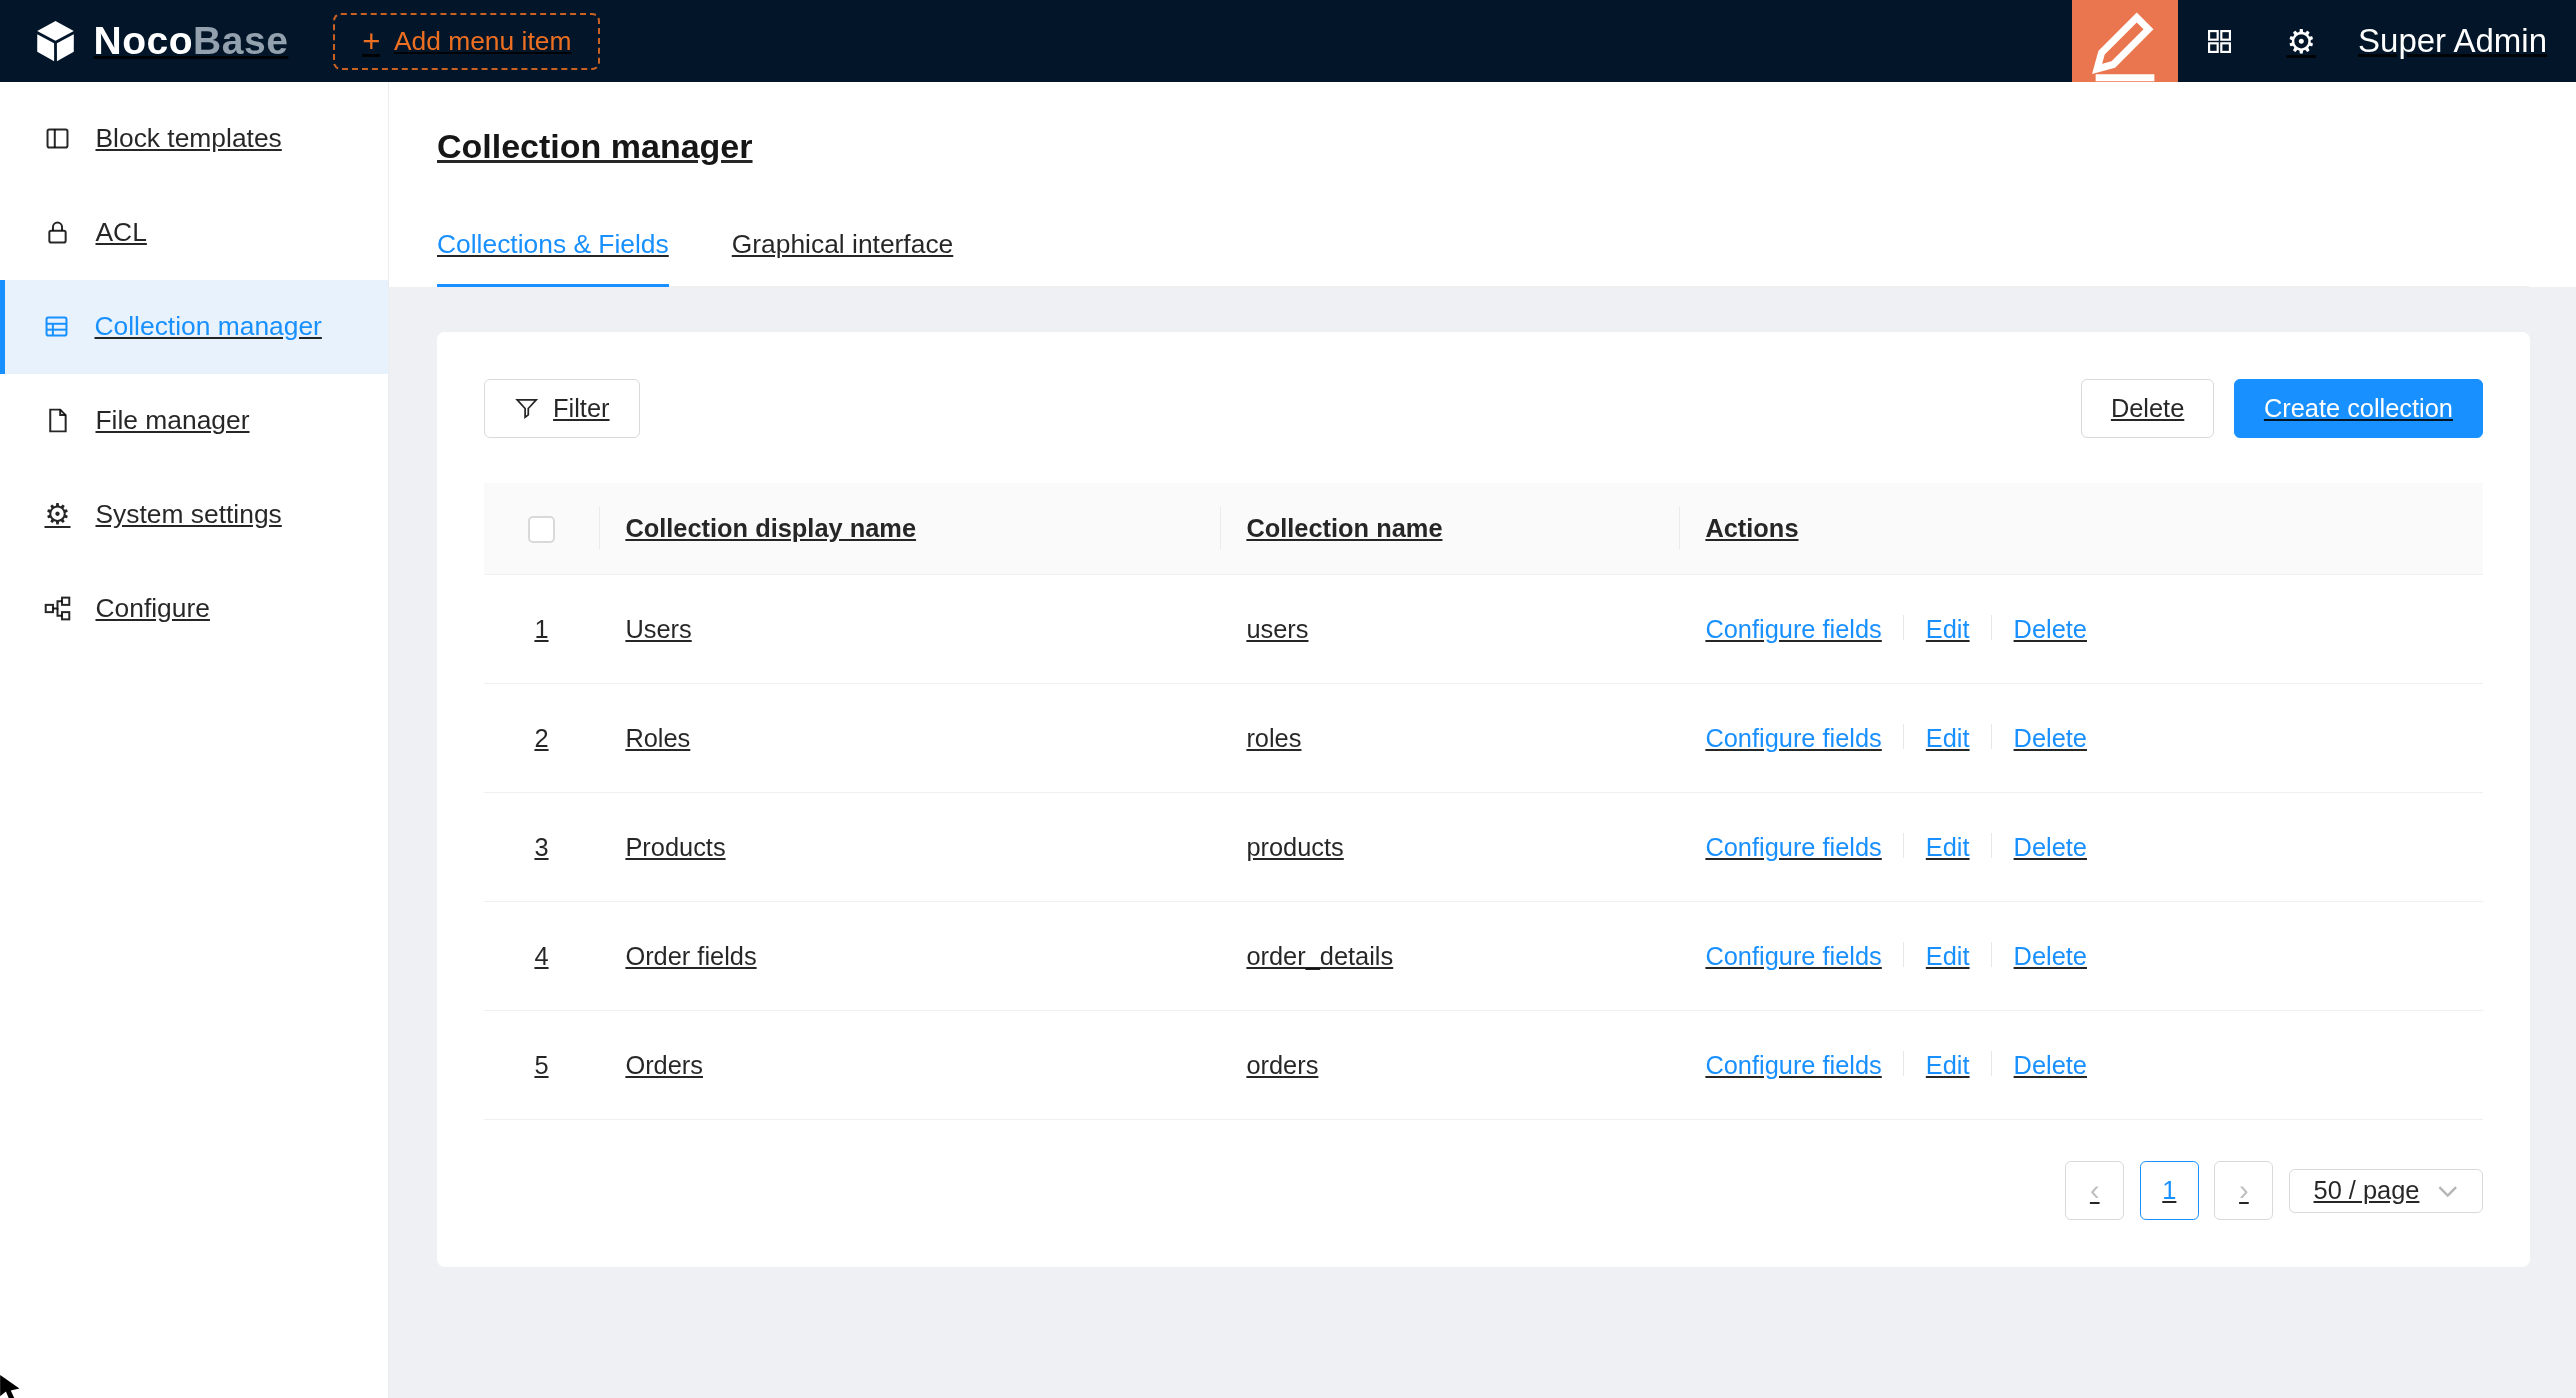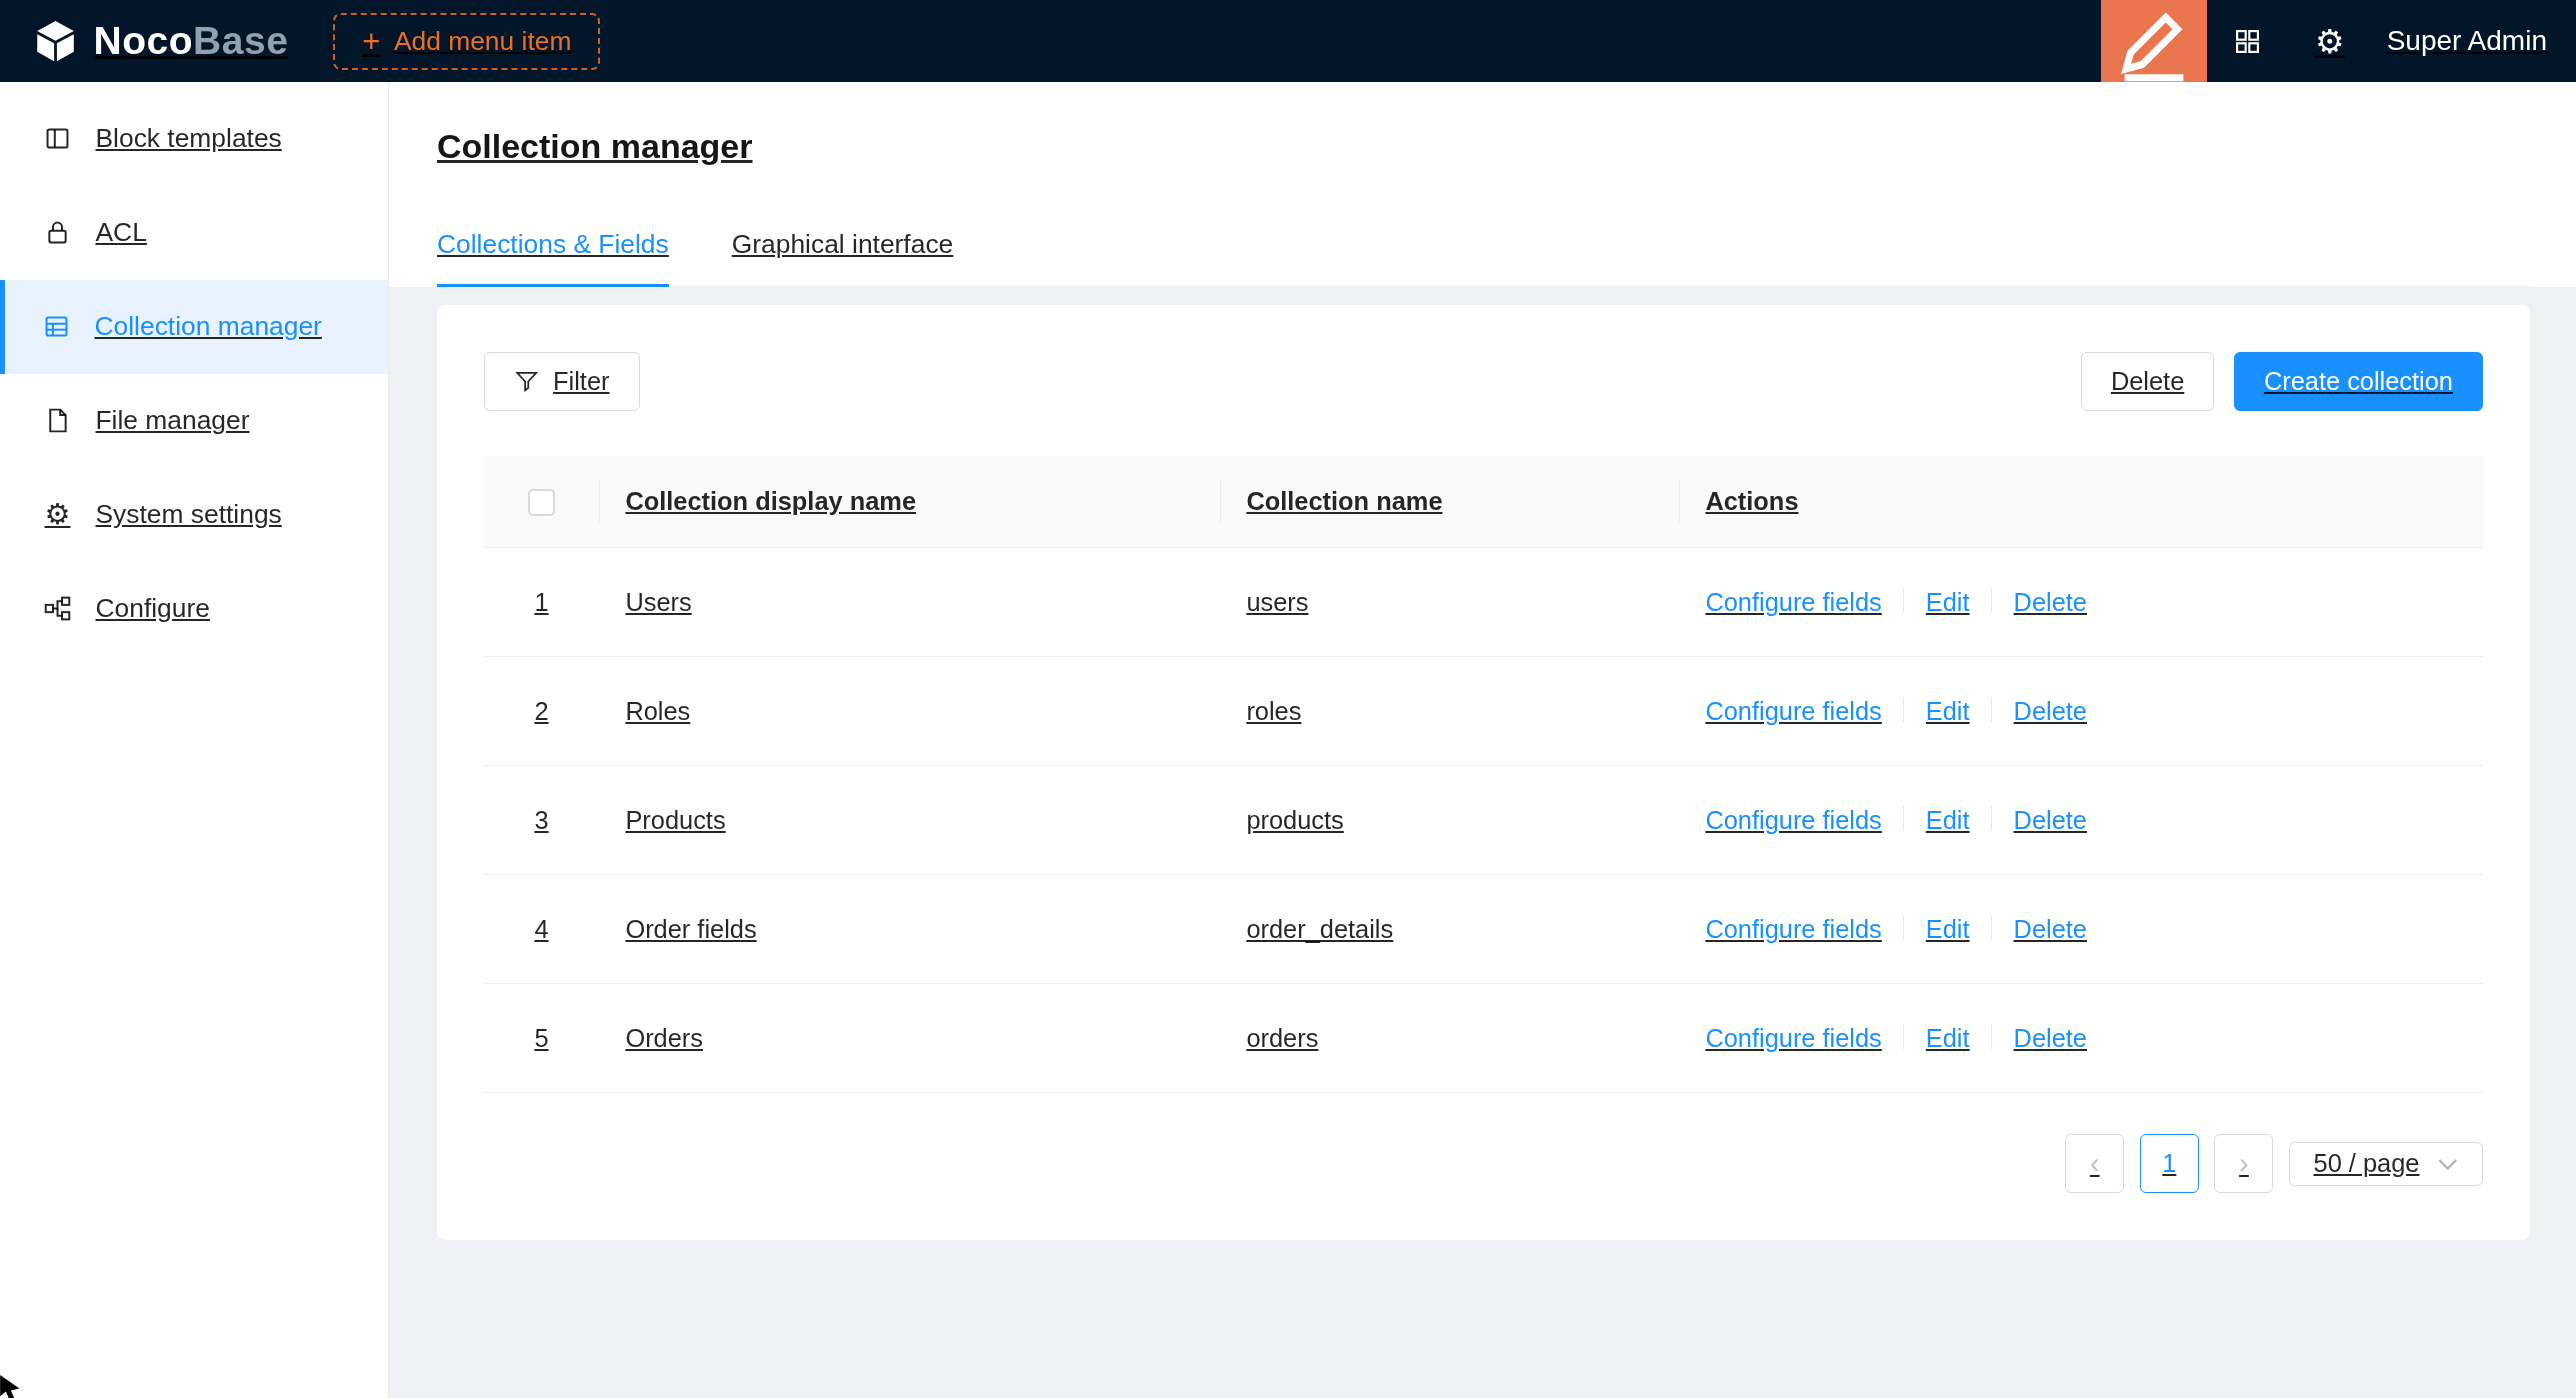--- a/index.html
+++ b/index.html
@@ -36,21 +36,21 @@
   .topbar-right{margin-left:auto;display:flex;align-items:center;height:100%;}
   .designer-btn{
     width:106px;height:82px;background:var(--designer_bg,#e9764f);
     display:flex;align-items:center;justify-content:center;border:none;cursor:pointer;
   }
   .icon-btn{
     background:transparent;border:none;color:#fff;cursor:pointer;
     height:82px;padding:0 26.4px;display:flex;align-items:center;justify-content:center;
   }
   .glyph-gear{font-size:33px;line-height:1;color:#fff;}
-  .user{font-size:28px;color:#fff;padding:0 29px 0 15.6px;cursor:pointer;}
+  .user{font-size:33px;color:#fff;padding:0 29px 0 15.6px;cursor:pointer;}
 
   
   .main{display:flex;flex:1;min-height:0;}
   .sidebar{
     width:389px;flex:0 0 389px;background:#fff;border-right:1px solid #ececec;
     padding-top:9.8px;
   }
   .menu-item{
     height:94px;display:flex;align-items:center;gap:23.5px;
     padding-left:43px;font-size:26.4px;color:rgba(0,0,0,.85);cursor:pointer;
@@ -65,21 +65,21 @@
   .content{flex:1;min-width:0;display:flex;flex-direction:column;}
   .page-head{background:#fff;padding:45px 47px 0 48px;}
   .page-title{margin:0;font-size:34px;font-weight:700;color:#161616;}
   .tabs{display:flex;gap:63px;margin-top:63px;border-bottom:1px solid #f0f0f0;}
   .tab{
     font-size:26.4px;padding-bottom:23.5px;cursor:pointer;color:rgba(0,0,0,.85);
     border-bottom:3.9px solid transparent;margin-bottom:-1px;
   }
   .tab.active{color:var(--primary,#1890ff);font-weight:500;border-bottom-color:var(--primary,#1890ff);}
 
-  .content-body{flex:1;padding:18px 46px 0 48px;border-radius:18px;}
+  .content-body{flex:1;padding:45px 46px 0 48px;border-radius:18px;}
   .card{background:#fff;border-radius:7.8px;padding:47px;}
 
   
   .toolbar{display:flex;align-items:center;}
   .btn{
     height:59px;border:1px solid #d9d9d9;border-radius:5.9px;background:#fff;
     padding:0 29px;font-size:25.4px;font-family:inherit;color:rgba(0,0,0,.85);
     display:inline-flex;align-items:center;gap:13.7px;cursor:pointer;
   }
   .btn svg{width:25.4px;height:25.4px;}

